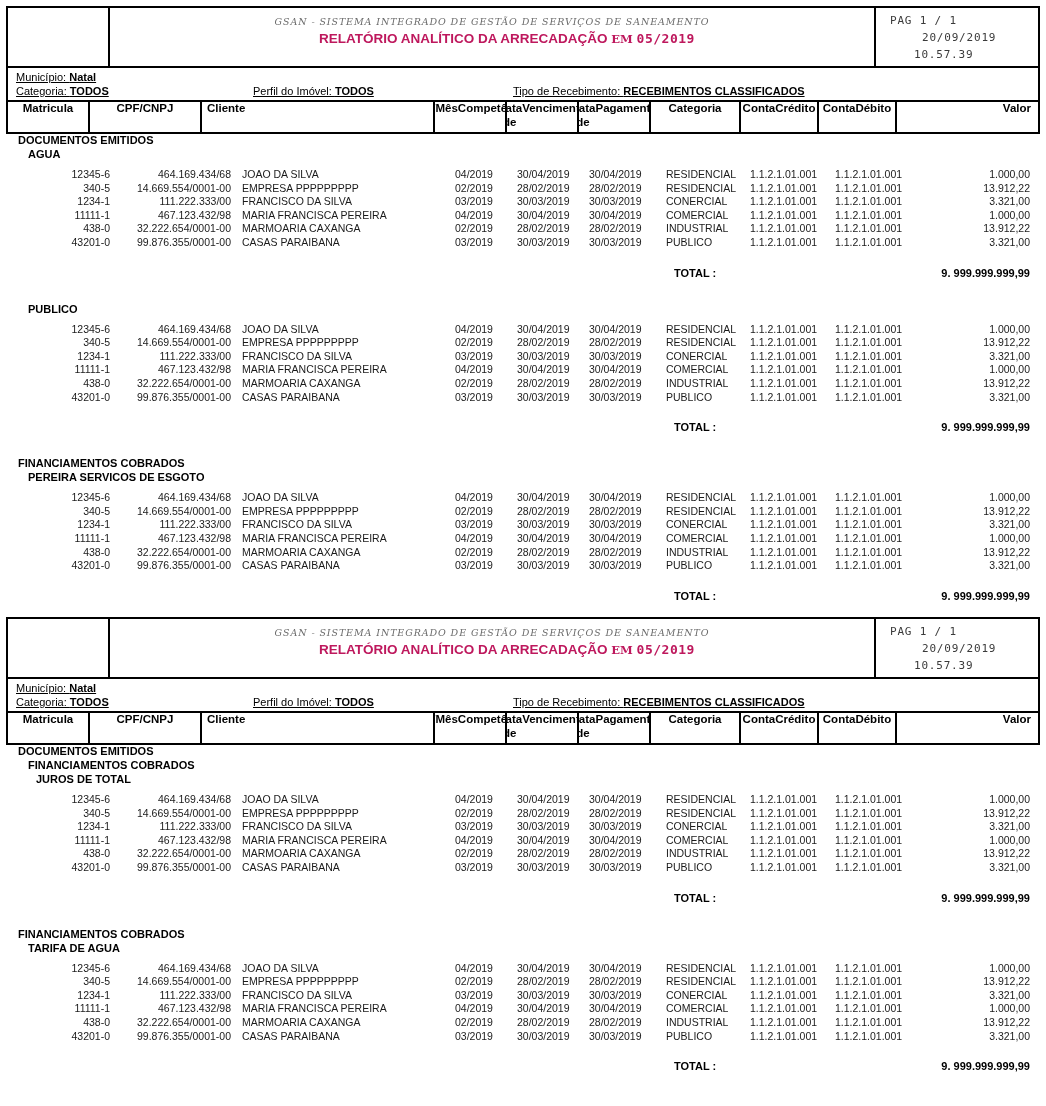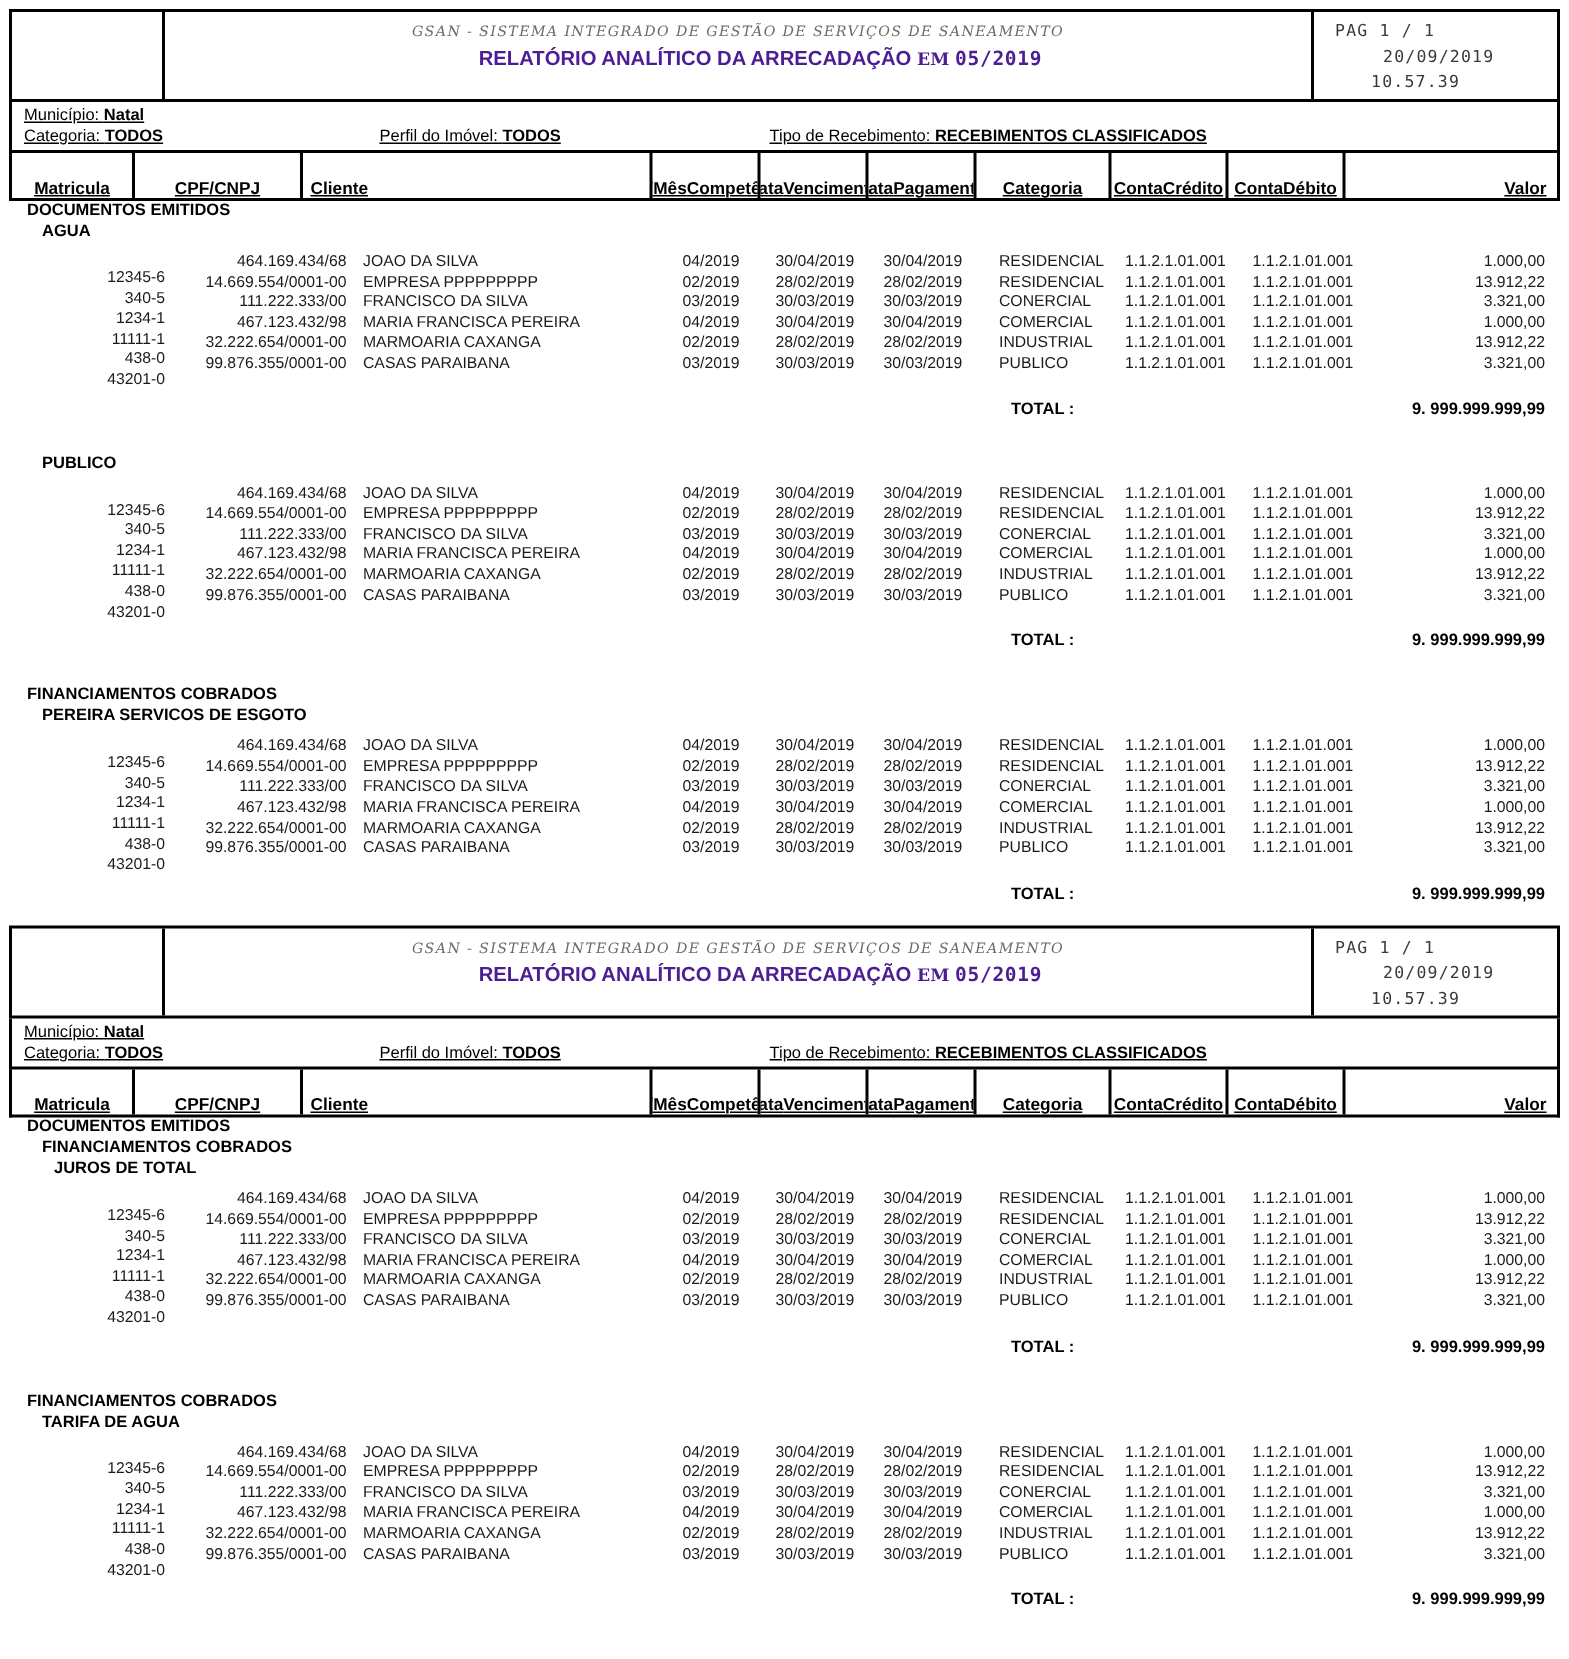--- a/index.html
+++ b/index.html
@@ -43,21 +43,21 @@
     color: #6b6b6b;
     white-space: nowrap;
     font-style: italic;
   }
   .tb-line2 {
     position: absolute;
     top: 23px; left: 0; right: 0;
     text-align: center;
     font-size: 13.5px;
     font-weight: bold;
-    color: #4c1d95;
+    color: #be185d;
     white-space: nowrap;
     margin-left: 30px;
   }
   .tb-line2 .em {
     font-family: "DejaVu Serif", serif;
     font-size: 11.5px;
     font-weight: bold;
     letter-spacing: 0px;
   }
   .tb-line2 .mono {
@@ -106,25 +106,24 @@
     border-top: none;
     height: 32px;
     font-size: 11.5px;
     font-weight: bold;
   }
   .colhdr .c {
     border-right: 2px solid #000;
     display: flex;
     align-items: flex-start;
     justify-content: center;
-    padding-top: 18px;
+    padding-top: 0;
     text-align: center;
     line-height: 1.18;
     overflow: hidden;
-    text-decoration: underline;
   }
   .colhdr .c:last-child { border-right: none; }
   .colhdr .c.left  { justify-content: flex-start; padding-left: 5px; text-align: left; }
   .colhdr .c.right { justify-content: flex-end;   padding-right: 7px; text-align: right; }
 
   .w-matricula { width: 82px; }
   .w-cpf       { width: 112px; }
   .w-cliente   { width: 233px; }
   .w-anomes    { width: 72px; }
   .w-venc      { width: 72px; }
@@ -149,21 +148,21 @@
   .group-l3 { left: 30px; }
 
   .row {
     position: absolute;
     left: 0; right: 0;
     height: 13px;
     font-size: 10.5px;
     color: #1a1a1a;
   }
   .cell { position: absolute; white-space: nowrap; }
-  .cl-matricula { left: 0;    width: 104px; text-align: right; margin-top: 11px; }
+  .cl-matricula { left: 0;    width: 104px; text-align: right; }
   .cl-cpf       { left: 110px;width: 115px; text-align: right; }
   .cl-cliente   { left: 236px; text-align: left; }
   .cl-anomes    { left: 449px; width: 52px; text-align: left; }
   .cl-venc      { left: 511px; width: 62px; text-align: left; }
   .cl-pag       { left: 583px; width: 62px; text-align: left; }
   .cl-categoria { left: 660px; width: 92px; text-align: left; }
   .cl-credito   { left: 744px; width: 70px; text-align: left; }
   .cl-debito    { left: 829px; width: 70px; text-align: left; }
   .cl-valor     { right: 10px; text-align: right; }
 

